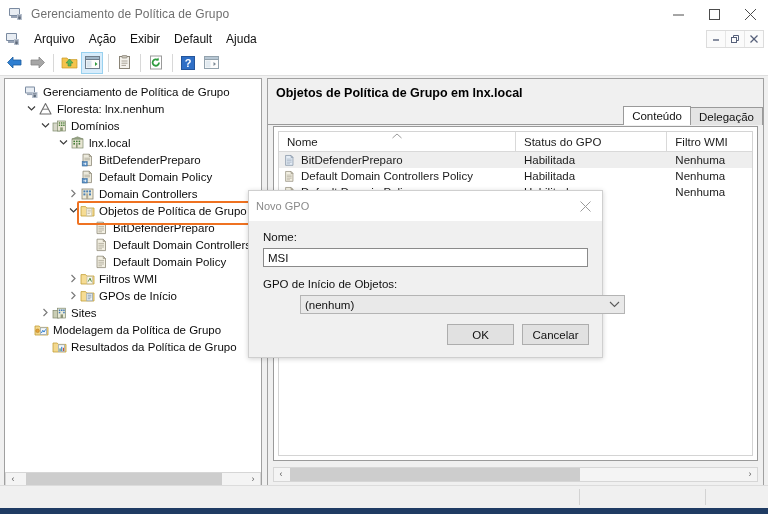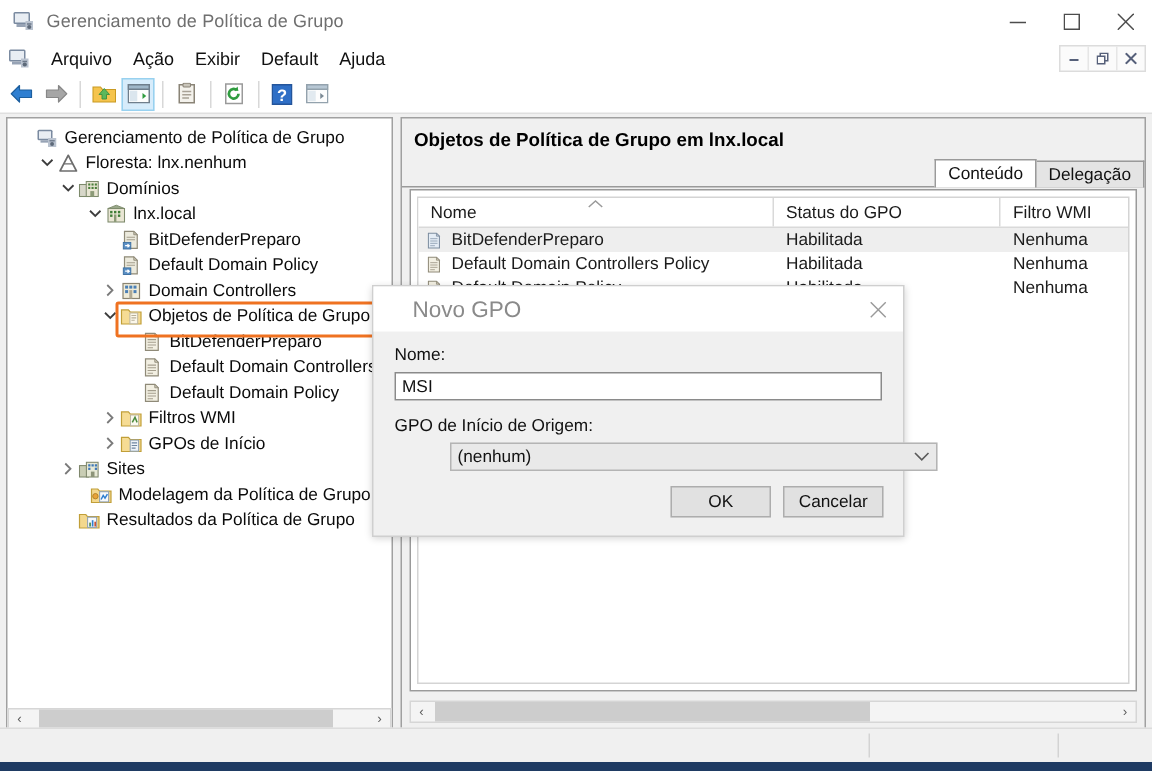--- a/index.html
+++ b/index.html
@@ -112,21 +112,21 @@
   .sb-seg{height:16px;border-right:1px solid #d3d3d3;}
   .taskbar{position:absolute;left:0;bottom:0;width:768px;height:6px;background:#1f3b63;}
 
   
   .dialog{
     position:absolute;left:248px;top:190px;width:355px;height:168px;
     background:#f0f0f0;border:1px solid #cfcfcf;box-shadow:0 1px 5px rgba(0,0,0,.18);
     box-sizing:border-box;
   }
   .dlg-title{height:30px;display:flex;align-items:center;background:#ffffff;}
-  .dlg-title-text{font-size:15px;color:#8a8a8a;margin-left:26px;}
+  .dlg-title-text{font-size:11px;color:#8a8a8a;margin-left:7px;}
   .dlg-close{margin-left:auto;width:34px;height:30px;display:flex;align-items:center;justify-content:center;color:#9a9a9a;}
   .dlg-body{padding:10px 14px 0 14px;}
   .dlg-label{font-size:11.5px;color:#111;margin-bottom:5px;}
   .dlg-input{
     width:100%;height:19px;background:#fff;border:1px solid #8a8a8a;box-sizing:border-box;
     font-family:"Liberation Sans", sans-serif;font-size:11.5px;color:#111;padding:0 4px;line-height:17px;
   }
   .dlg-gap{height:11px;}
   .dlg-combo{
     width:100%;height:19px;background:#e9e9e9;border:1px solid #b4b4b4;box-sizing:border-box;
@@ -468,21 +468,21 @@
               <rect x="5.6" y="2.2" width="7.8" height="9.8" fill="#e7e9d6" stroke="#7f876c" stroke-width="0.7"></rect>
               <rect x="6.8" y="3.5" width="1.5" height="1.5" fill="#3f78b8"></rect>
               <rect x="9" y="3.5" width="1.5" height="1.5" fill="#3f78b8"></rect>
               <rect x="11.2" y="3.5" width="1.5" height="1.5" fill="#3f78b8"></rect>
               <rect x="6.8" y="5.8" width="1.5" height="1.5" fill="#3f78b8"></rect>
               <rect x="11.2" y="5.8" width="1.5" height="1.5" fill="#3f78b8"></rect>
               <rect x="8.6" y="8.4" width="2.4" height="3.6" fill="#8d9479"></rect>
             </svg></div>
           <div class="tlabel">Sites</div>
         </div>
-        <div class="trow" style="padding-left: 42px;">
+        <div class="trow" style="padding-left: 16px;">
           <div class="chev none"></div>
           <div class="ticon"><svg width="15" height="14" viewBox="0 0 15 14">
               <path d="M1 3h4.2l1.2 1.4H14V12H1z" fill="#f3d88e" stroke="#c19f38" stroke-width="0.8"></path>
               <rect x="6.4" y="4.8" width="6" height="6.8" fill="#f7f9fb" stroke="#8fa2b4" stroke-width="0.7"></rect>
               <path d="M7.4 10 L8.8 7.3 L10 9.1 L11.6 6.4" fill="none" stroke="#2f7fd1" stroke-width="1"></path>
               <circle cx="3.6" cy="7.8" r="1.8" fill="#e7a33a" stroke="#b07f22" stroke-width="0.6"></circle>
             </svg></div>
           <div class="tlabel">Modelagem da Política de Grupo</div>
         </div>
         <div class="trow" style="padding-left: 34px;">
@@ -594,21 +594,21 @@
         <svg width="11" height="11">
             <line x1="0.5" y1="0.5" x2="10.5" y2="10.5" stroke="#9a9a9a" stroke-width="1"></line>
             <line x1="10.5" y1="0.5" x2="0.5" y2="10.5" stroke="#9a9a9a" stroke-width="1"></line>
           </svg>
       </div>
     </div>
     <div class="dlg-body">
       <div class="dlg-label">Nome:</div>
       <input class="dlg-input" type="text" value="MSI" style="">
       <div class="dlg-gap"></div>
-      <div class="dlg-label">GPO de Início de Origem:</div>
+      <div class="dlg-label">GPO de Início de Objetos:</div>
       <div class="dlg-combo">
         <span>(nenhum)</span>
         <span class="combo-arrow">
           <svg width="11" height="7">
               <path d="M1 1 L5.5 5.5 L10 1" fill="none" stroke="#5a5a5a" stroke-width="1.1"></path>
             </svg>
         </span>
       </div>
     </div>
     <div class="dlg-btns">

